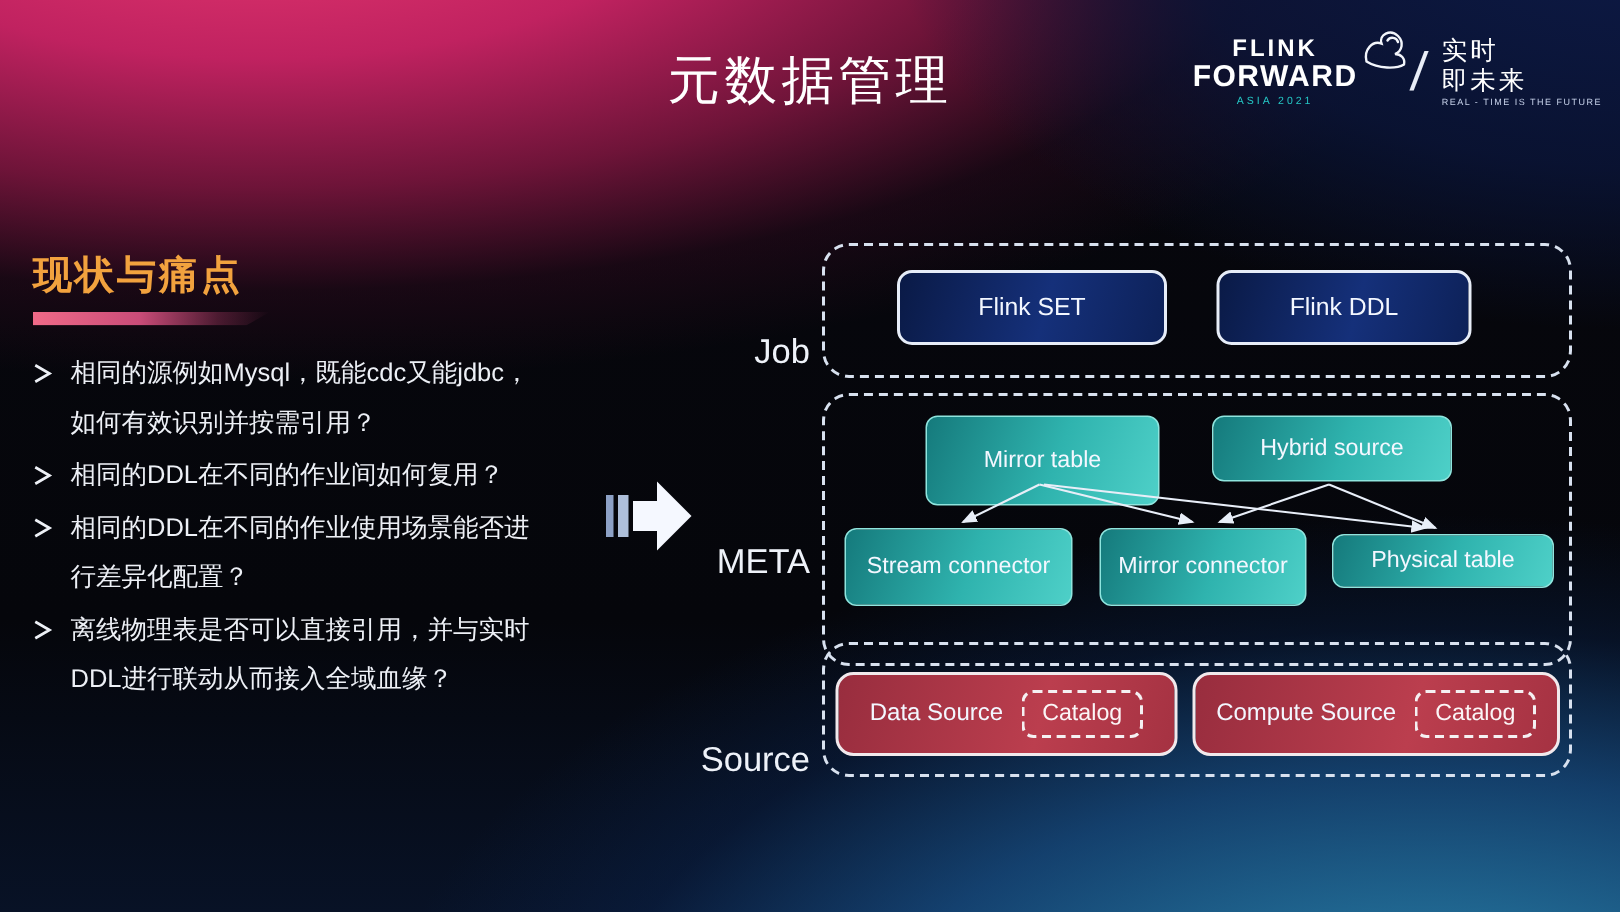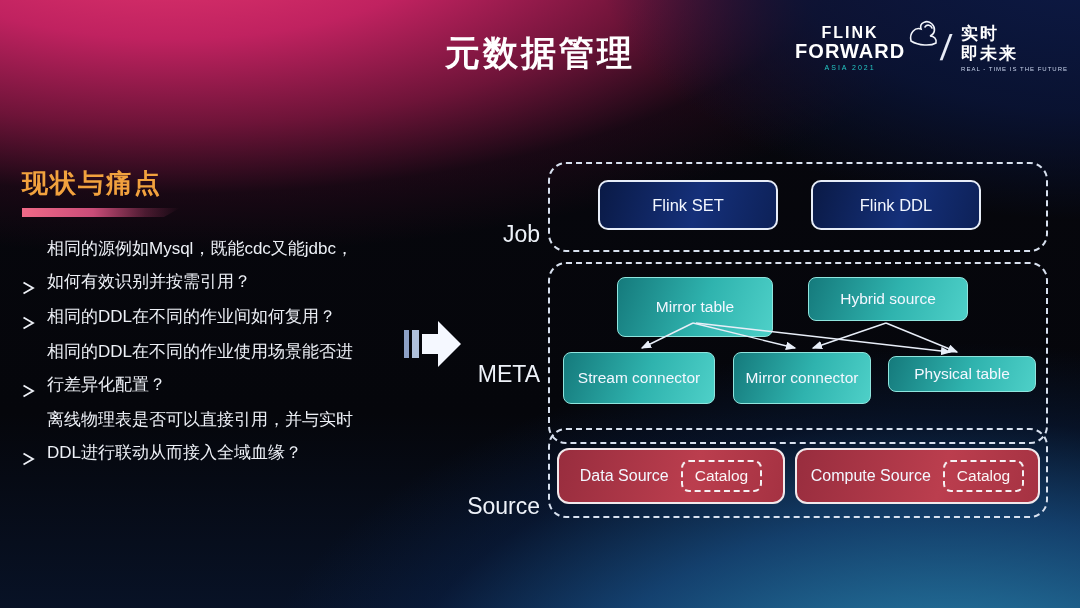--- a/index.html
+++ b/index.html
@@ -7,43 +7,43 @@
     position:relative;width:1080px;height:608px;overflow:hidden;
     font-family:"Liberation Sans","DejaVu Sans",sans-serif;
     background:
       radial-gradient(900px 480px at 88% 118%, rgba(50,160,198,0.9) 0%, rgba(28,96,160,0.6) 42%, rgba(12,44,96,0.3) 62%, rgba(0,0,0,0) 78%),
       radial-gradient(640px 360px at 101% -10%, rgba(14,28,76,0.95) 0%, rgba(10,21,58,0.8) 48%, rgba(0,0,0,0) 78%),
       radial-gradient(1100px 430px at 16% -12%, #ea3a72 0%, #c02260 26%, rgba(128,22,64,0.85) 46%, rgba(48,10,30,0.45) 62%, rgba(0,0,0,0) 76%),
       linear-gradient(180deg,#07070d 0%,#05060b 68%,#081226 100%);
   }
   .title{
     position:absolute;left:0;right:0;top:30px;text-align:center;
-    font-size:35px;font-weight:bold;color:#ffffff;letter-spacing:3px;margin:0;
+    font-size:35px;font-weight:normal;color:#ffffff;letter-spacing:3px;margin:0;
   }
   
   .logo{position:absolute;top:24px;right:12px;display:flex;align-items:center;gap:10px;color:#fff;}
   .logo-left{position:relative;text-align:center;padding-right:26px;}
   .logo-flink{font-size:16px;font-weight:bold;letter-spacing:2px;line-height:1.05;}
   .logo-forward{font-size:20px;font-weight:bold;letter-spacing:1px;line-height:1.05;}
   .logo-badge{font-size:7px;letter-spacing:2px;color:#25c8c6;margin-top:2px;}
   .squirrel{position:absolute;top:-8px;right:-8px;}
   .logo-slash{font-size:36px;font-weight:300;color:#e9edf7;transform:skewX(-6deg);line-height:1;}
   .logo-right{text-align:left;}
-  .logo-cn{font-size:17px;font-weight:bold;letter-spacing:2px;line-height:1.15;}
+  .logo-cn{font-size:17px;font-weight:normal;letter-spacing:2px;line-height:1.15;}
   .logo-tagline{font-size:6px;letter-spacing:1px;color:#c7d2ea;margin-top:3px;white-space:nowrap;}
   
   .pain{position:absolute;left:22px;top:166px;width:380px;}
   .pain-heading{margin:0;font-size:26px;font-weight:bold;color:#f2a23e;letter-spacing:2px;}
   .pain-bar{
     margin-top:7px;width:158px;height:9px;
     background:linear-gradient(90deg,#f06a88 0%,#c94c78 45%,rgba(160,55,95,0.4) 78%,rgba(160,55,95,0));
     clip-path:polygon(0 0,100% 0,calc(100% - 16px) 100%,0 100%);
   }
   .pain-list{list-style:none;margin:16px 0 0 0;padding:0;}
-  .pain-item{display:flex;align-items:flex-end;gap:12px;margin-bottom:2px;}
+  .pain-item{display:flex;align-items:flex-start;gap:12px;margin-bottom:2px;}
   .pain-marker{flex:0 0 auto;margin-top:9px;}
   .pain-text{width:320px;font-size:17px;line-height:1.94;color:#edf0f6;}
   
   .ff-arrow{position:absolute;left:404px;top:317px;}
   
   .row-label{position:absolute;left:452px;width:88px;text-align:right;color:#eef2f9;font-size:23px;margin-top:33px;}
   .dashed-area{position:absolute;left:548px;width:500px;border:2px dashed #d8e1ef;border-radius:18px;box-sizing:border-box;}
   .area-job{top:162px;height:90px;}
   .area-meta{top:262px;height:182px;}
   .area-source{top:428px;height:90px;}

